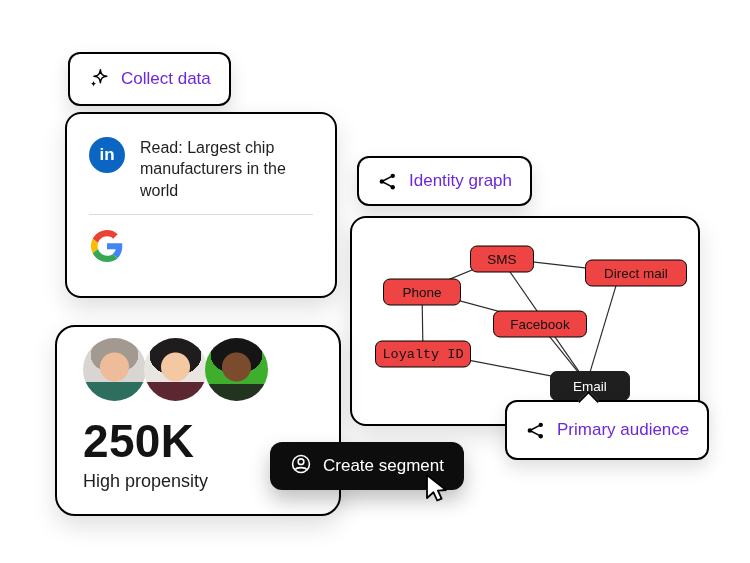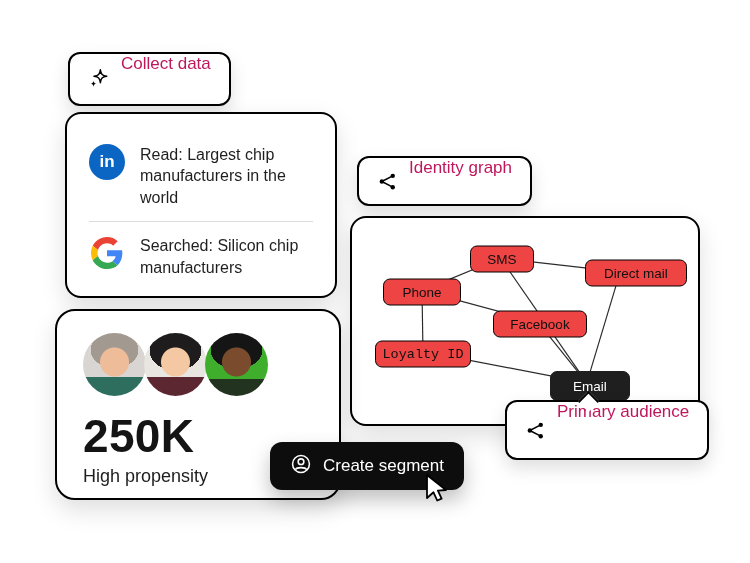--- a/index.html
+++ b/index.html
@@ -7,24 +7,24 @@
   body {
     width: 750px; height: 563px;
     font-family: "Liberation Sans", "DejaVu Sans", sans-serif;
     color: #111;
   }
   .canvas { position: relative; width: 750px; height: 563px; overflow: hidden; background: #fff; }
 
   
   .pill {
     position: absolute;
-    display: flex; gap: 11px;
+    display: flex; align-items: center; gap: 11px;
     background: #fff; border: 2px solid #000; border-radius: 12px;
     padding: 0 18px; height: 52px;
-    font-size: 17px; color: #be185d; white-space: nowrap;
+    font-size: 17px; color: #6d28d9; white-space: nowrap;
     box-shadow: 0 8px 18px rgba(0,0,0,.13);
   }
   .pill .icon { display: flex; align-items: center; justify-content: center; }
 
   .collect-pill  { left: 68px;  top: 52px;  height: 54px; }
   .identity-pill { left: 357px; top: 156px; height: 50px; }
   .primary-pill  { left: 505px; top: 400px; height: 60px; z-index: 9; }
   .primary-pill::before {
     content: ""; position: absolute; top: -8px; left: 74px;
     width: 13px; height: 13px; background: #fff;
@@ -40,21 +40,21 @@
     box-shadow: 0 10px 20px rgba(0,0,0,.25);
   }
 
   
   .card {
     position: absolute; background: #fff;
     border: 2px solid #000; border-radius: 16px;
     box-shadow: 0 10px 24px rgba(0,0,0,.13);
   }
 
-  .collect-card { left: 65px; top: 112px; width: 272px; height: 186px; padding: 30px 22px; }
+  .collect-card { left: 65px; top: 112px; width: 272px; height: 186px; padding: 23px 22px; }
   .source-item { display: flex; align-items: flex-start; gap: 15px; }
   .source-text { font-size: 16px; line-height: 1.34; color: #1f1f1f; width: 200px; }
   .divider { border-top: 1px solid #dcdcdc; margin: 13px 0; }
 
   .linkedin-badge {
     width: 36px; height: 36px; border-radius: 50%;
     background: var(--linkedin-blue, #0a66c2); color: #fff;
     display: flex; align-items: center; justify-content: center;
     font-weight: 700; font-size: 17px; flex: none;
   }
@@ -70,21 +70,21 @@
     height: 27px; display: flex; align-items: center; justify-content: center;
     background: #ef4444; border: 1.5px solid #000; border-radius: 7px;
     font-size: 13.5px; color: #111;
   }
   .graph-node-dark {
     background: var(--node-dark-bg, #1f1f1f); color: #fff;
     border-color: var(--node-dark-bg, #1f1f1f); height: 30px;
   }
 
   
-  .audience-card { left: 55px; top: 309px; width: 286px; height: 191px; border-radius: 20px; padding: 22px 26px; }
+  .audience-card { left: 55px; top: 325px; width: 286px; height: 191px; border-radius: 20px; padding: 11px 26px; }
   .avatars { display: flex; }
   .avatar { width: 63px; height: 63px; border-radius: 50%; margin-right: -2px; flex: none; }
   .avatar-1 {
     background:
       radial-gradient(circle at 50% 46%, #eebc99 0 14px, rgba(0,0,0,0) 15px),
       radial-gradient(ellipse 24px 18px at 50% 27%, #a29a91 0 99%, rgba(0,0,0,0) 100%),
       linear-gradient(0deg, #2e6e5e 0 19px, rgba(0,0,0,0) 19px),
       #d8d5d2;
   }
   .avatar-2 {
@@ -130,21 +130,20 @@
     <div class="divider"></div>
     <div class="source-item">
       <span class="google-badge">
         <svg width="32" height="32" viewBox="0 0 48 48">
           <path fill="#ea4335" d="M24 9.5c3.54 0 6.71 1.22 9.21 3.6l6.85-6.85C35.9 2.38 30.47 0 24 0 14.62 0 6.51 5.38 2.56 13.22l7.98 6.19C12.43 13.72 17.74 9.5 24 9.5z"></path>
           <path fill="#4285f4" d="M46.98 24.55c0-1.57-.15-3.09-.38-4.55H24v9.02h12.94c-.58 2.96-2.26 5.48-4.78 7.18l7.73 6c4.51-4.18 7.09-10.36 7.09-17.65z"></path>
           <path fill="#fbbc05" d="M10.53 28.59c-.48-1.45-.76-2.99-.76-4.59s.27-3.14.76-4.59l-7.98-6.19C.92 16.46 0 20.12 0 24c0 3.88.92 7.54 2.56 10.78l7.97-6.19z"></path>
           <path fill="#34a853" d="M24 48c6.48 0 11.93-2.13 15.89-5.81l-7.73-6c-2.15 1.45-4.92 2.3-8.16 2.3-6.26 0-11.57-4.22-13.47-9.91l-7.98 6.19C6.51 42.62 14.62 48 24 48z"></path>
         </svg>
       </span>
-      <span class="source-text">Searched: Silicon chip manufacturers</span>
     </div>
   </div>
 
   <div class="pill identity-pill">
     <span class="icon">
       <svg width="21" height="21" viewBox="0 0 24 24">
         <path d="M5.5 12 L18 5.5 M5.5 12 L18 18.5" stroke="#000" stroke-width="1.7" fill="none"></path>
         <circle cx="5.5" cy="12" r="2.5" fill="#000"></circle>
         <circle cx="18" cy="5.5" r="2.5" fill="#000"></circle>
         <circle cx="18" cy="18.5" r="2.5" fill="#000"></circle>

